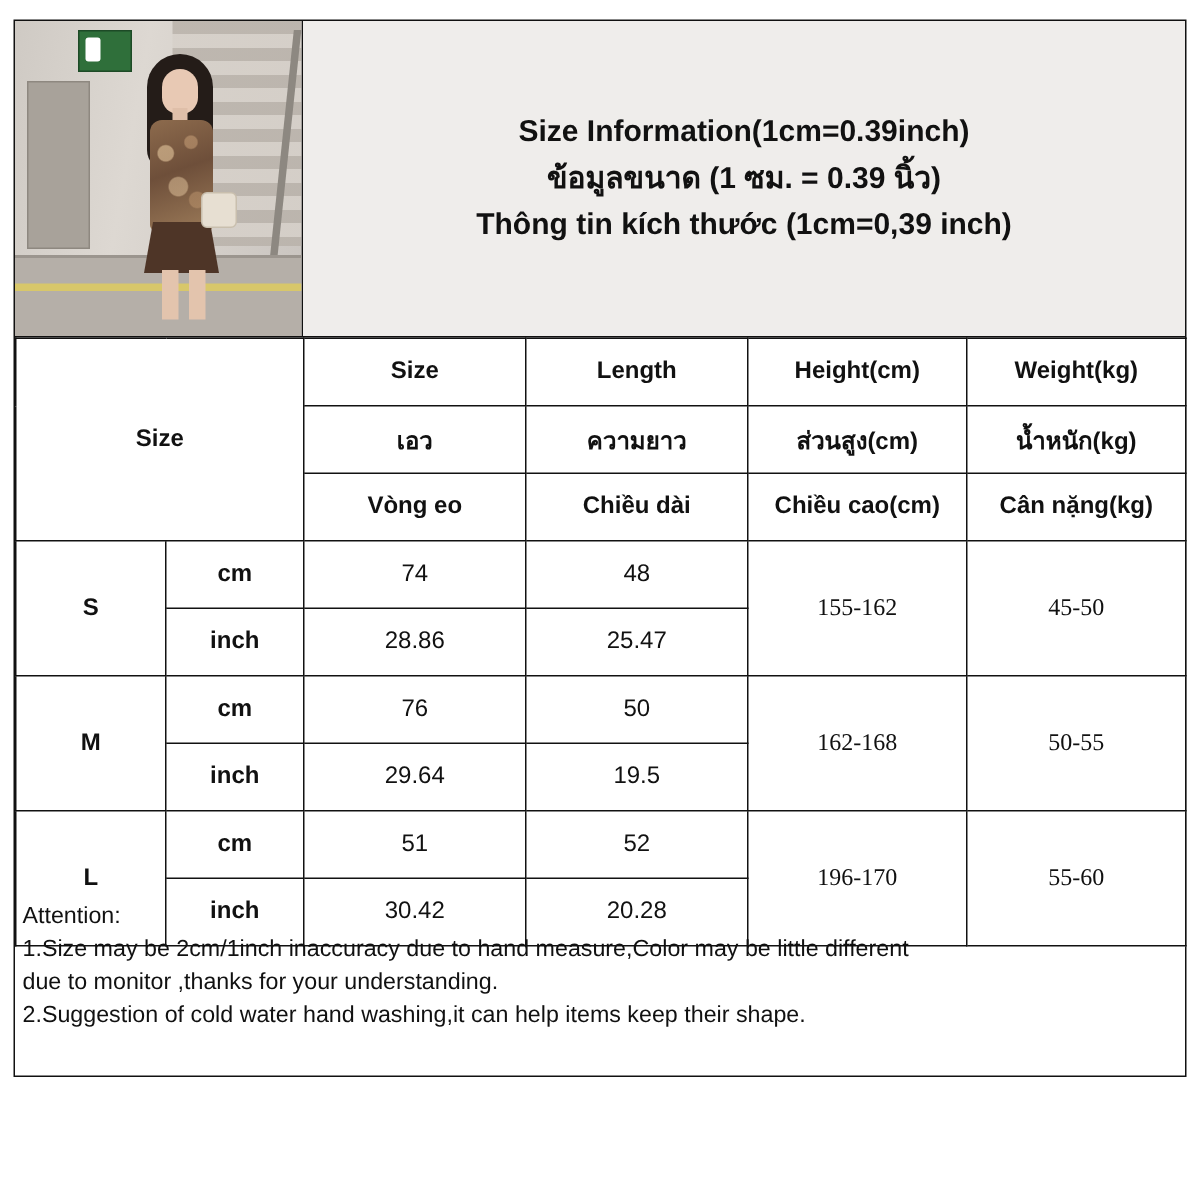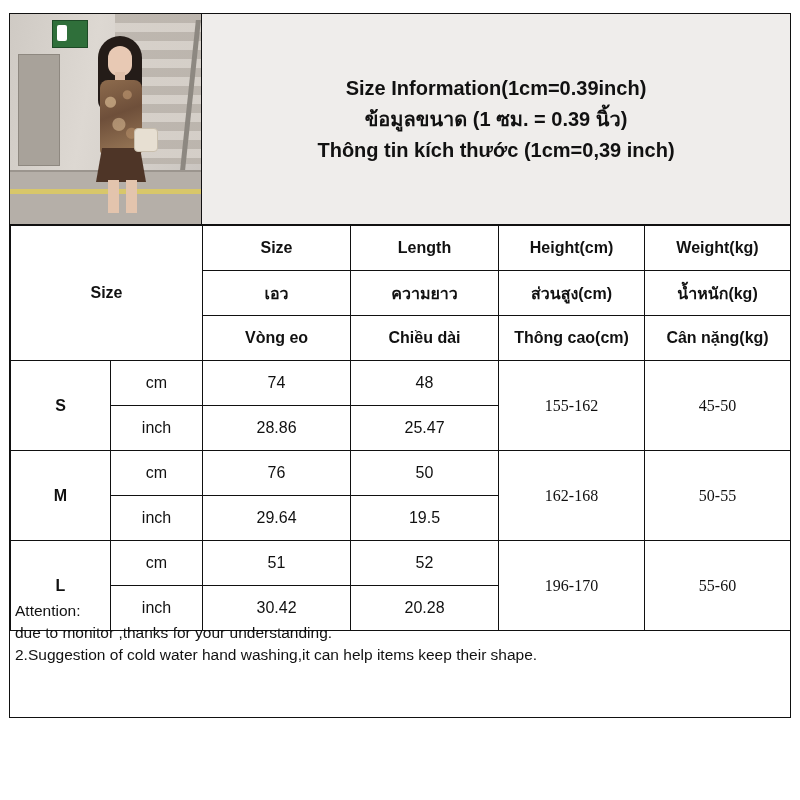--- a/index.html
+++ b/index.html
@@ -205,21 +205,21 @@
     font-weight: bold;
     font-size: 26px;
   }
   td.size-label {
     background: #efedeb;
     font-weight: bold;
     font-size: 18px;
   }
   td.unit {
     background: #ffffff;
-    font-weight: normal;
+    font-weight: bold;
     font-size: 16px;
     margin-top: 13px;
   }
   td.span-cell { background: #ffffff; font-family: Liberation Serif, serif; }
 
   .col-size   { width: 100px; }
   .col-unit   { width: 92px; }
   .col-bust   { width: 148px; }
   .col-length { width: 148px; }
   .col-height { width: 146px; }
@@ -294,21 +294,21 @@
         </tr>
         <tr>
           <td class="head">เอว</td>
           <td class="head">ความยาว</td>
           <td class="head">ส่วนสูง(cm)</td>
           <td class="head">น้ำหนัก(kg)</td>
         </tr>
         <tr>
           <td class="head">Vòng eo</td>
           <td class="head">Chiều dài</td>
-          <td class="head">Thông cao(cm)</td>
+          <td class="head">Chiều cao(cm)</td>
           <td class="head">Cân nặng(kg)</td>
         </tr>
 
         <tr>
           <td class="size-label" rowspan="2">S</td>
           <td class="unit">cm</td>
           <td>74</td>
           <td>48</td>
           <td class="span-cell" rowspan="2">155-162</td>
           <td class="span-cell" rowspan="2">45-50</td>
@@ -345,17 +345,18 @@
           <td class="unit">inch</td>
           <td>30.42</td>
           <td>20.28</td>
         </tr>
       </tbody>
     </table>
   </div>
 
   <div class="attention">
     <p>Attention:</p>
+    <p>1.Size may be 2cm/1inch inaccuracy due to hand measure,Color may be little different</p>
     <p>due to monitor ,thanks for your understanding.</p>
     <p>2.Suggestion of cold water hand washing,it can help items keep their shape.</p>
   </div>
 
 </div>
 
 </body></html>

